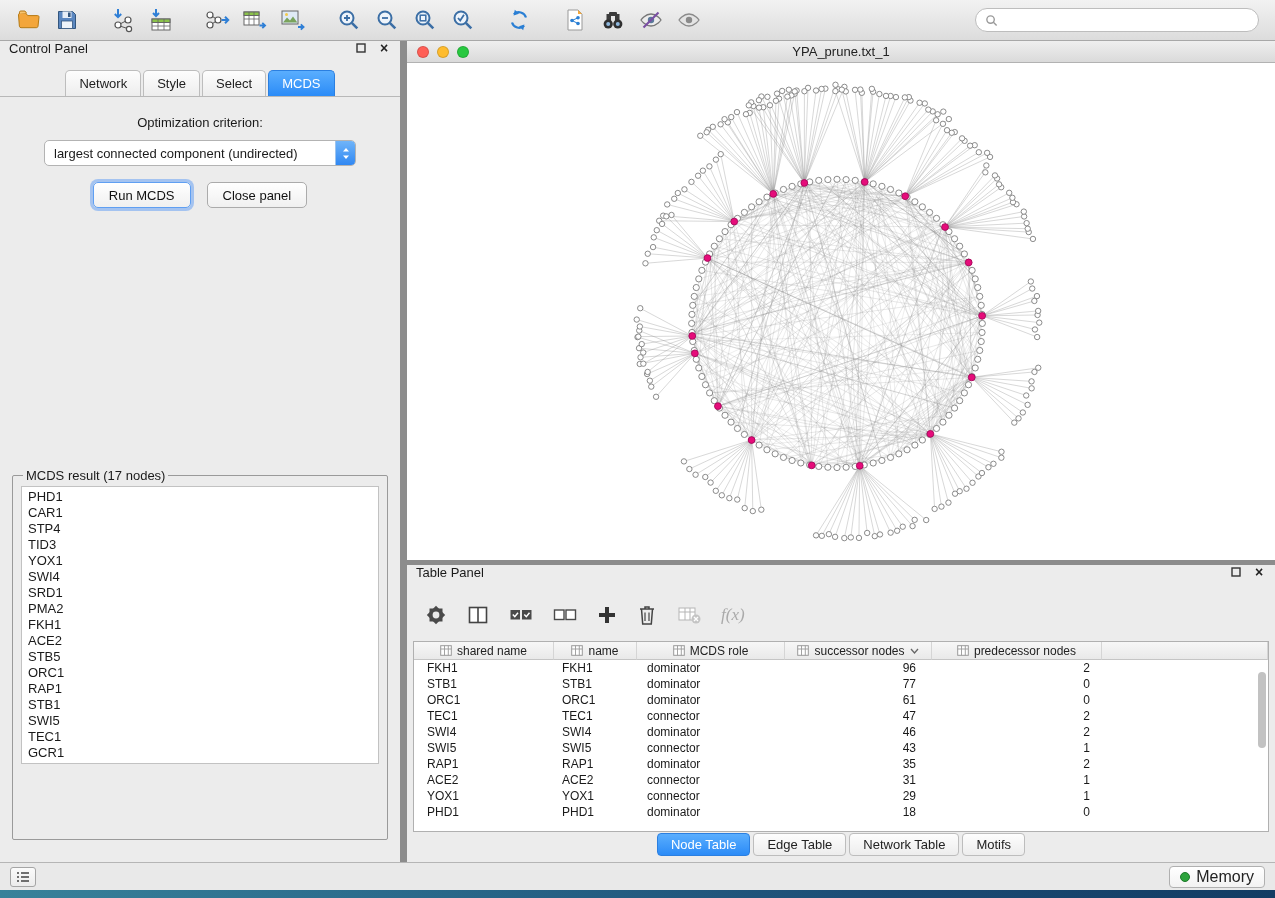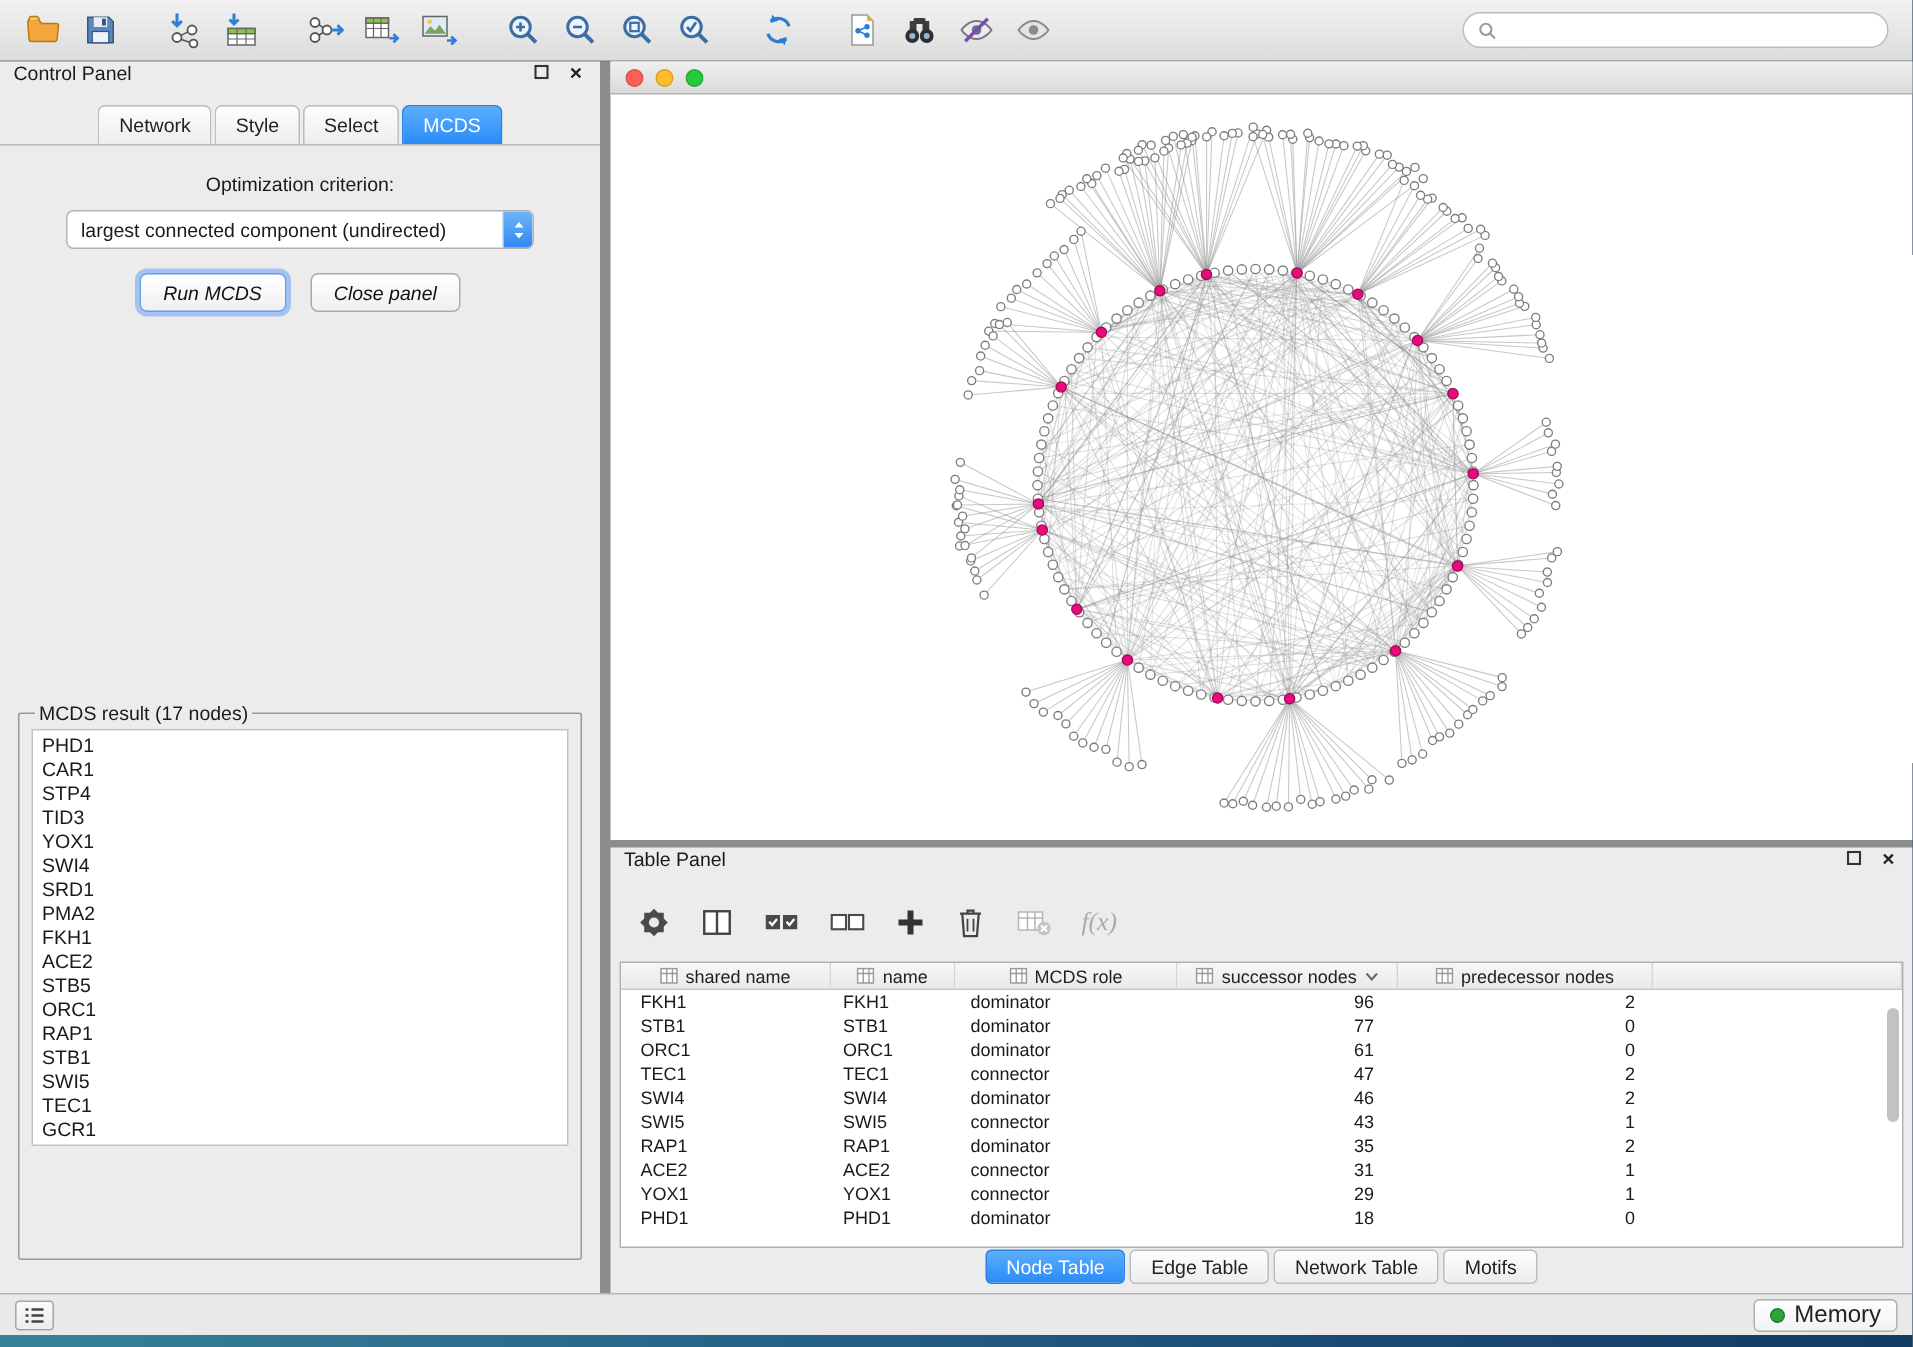--- a/index.html
+++ b/index.html
@@ -24,21 +24,21 @@
   .ph-btn { width:14px; height:14px; display:flex; align-items:center; justify-content:center; }
   .cp-tabs { flex:0 0 32px; display:flex; justify-content:center; align-items:flex-end; gap:2px; border-bottom:1px solid #b8b8b8; padding-bottom:0; }
   .cp-tab { padding:5px 13px 5px; font-size:13px; background:linear-gradient(#fdfdfd,#ededed); border:1px solid #bdbdbd; border-bottom:none; border-radius:5px 5px 0 0; color:#222; }
   .cp-tab.selected { background:linear-gradient(#5aaefe,#2b8bf7); border-color:#2b7fe0; color:#fff; }
   .cp-body { flex:1; display:flex; flex-direction:column; padding:0 10px; min-height:0; }
   .opt-label { text-align:center; margin-top:18px; font-size:13px; }
   .combo { margin:10px auto 0; width:312px; height:26px; background:#fff; border:1px solid #b3b3b3; border-radius:5px; display:flex; align-items:center; font-size:13px; overflow:hidden; }
   .combo-text { flex:1; padding-left:9px; white-space:nowrap; }
   .combo-stepper { width:20px; height:26px; background:linear-gradient(#72b6f9,#2e86f2); display:flex; align-items:center; justify-content:center; border-left:1px solid #9cc4ef; }
   .btn-row { display:flex; justify-content:center; gap:16px; margin-top:16px; }
-  .btn { height:26px; padding:0 15px; display:flex; align-items:center; background:linear-gradient(#ffffff,#f0f0f0); border:1px solid #ababab; border-radius:5px; font-size:13px; color:#111;font-style:italic; }
+  .btn { height:26px; padding:0 15px; display:flex; align-items:center; background:linear-gradient(#ffffff,#f0f0f0); border:1px solid #ababab; border-radius:5px; font-size:13px; color:#111; }
   .btn.focused { border-color:#5f9ff2; box-shadow:0 0 0 3px rgba(77,146,247,.45); }
   .cp-spacer { flex:1; }
   .mcds-fieldset { flex:0 0 372px; height:372px; margin:0 2px 22px; border:1px solid #9a9a9a; border-radius:2px; padding:3px 8px 9px; display:flex; flex-direction:column; }
   .mcds-fieldset legend { font-size:13px; padding:0 3px; margin-left:2px; }
   .mcds-list { flex:1; background:#fff; border:1px solid #c2c2c2; overflow:hidden; padding:2px 0; }
   .mcds-item { font-size:13px; line-height:16px; padding:0 6px; }
 
   
   .right-area { flex:1; display:flex; flex-direction:column; gap:5px; min-width:0; }
   .network-window { flex:1; display:flex; flex-direction:column; background:#fff; min-height:0; }
@@ -284,20 +284,21 @@
               <div class="mcds-item">GCR1</div>
             </div>
         </fieldset>
       </div>
     </div>
 
     <div class="right-area">
 
       <div class="network-window">
         <div class="net-titlebar">
+          <span class="net-title">YPA_prune.txt_1</span>
           <div class="traffic">
             <span class="light" style="background:#ff5f57"></span>
             <span class="light" style="background:#febc2e"></span>
             <span class="light" style="background:#28c840"></span>
           </div>
         </div>
         <div class="net-canvas-wrap">
           <svg id="net-svg" preserveAspectRatio="none" viewBox="0 0 866 500">
               <g stroke="#909090" stroke-width="0.7" fill="none">
                 <line x1="326.5" y1="159.5" x2="351.3" y2="139.6" stroke-opacity="0.3"></line>

